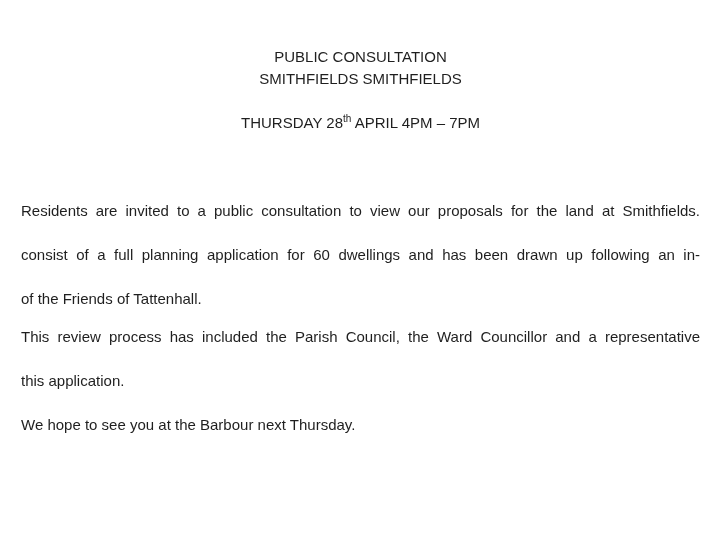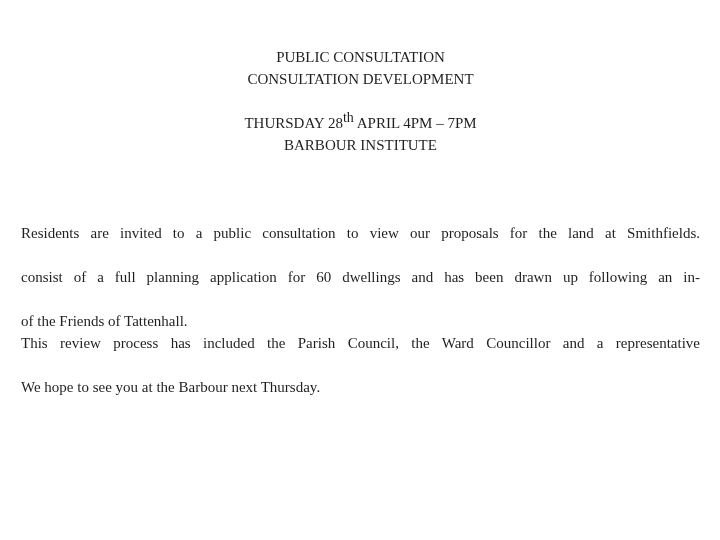--- a/index.html
+++ b/index.html
@@ -19,75 +19,75 @@
   .content {
     padding: 46px 20px 0 21px;
     font-size: 15px;
     line-height: 22px;
     -webkit-font-smoothing: antialiased;
   }
   .ln {
     display: block;
     min-height: 22px;
     text-align: left;
-    font-family: Liberation Serif, serif;
   }
   .ctr {
     text-align: center;
   }
   
   .just {
     text-align: justify;
     text-align-last: justify;
+    margin-top: 16px;
   }
   .title-block {
     margin-bottom: 66px; 
   }
   .date-line {
     margin-top: 22px; 
   }
   .para {
     margin: 0 0 22px 0; 
   }
   .para:last-child {
     margin-bottom: 7px;
   }
   sup.ordinal {
-    font-size: 14px;
+    font-size: 10px;
     line-height: 0;
     vertical-align: super;
   }
 </style>
 </head>
 <body>
 
 <div class="page">
   <div class="content">
 
     <div class="title-block">
       <div class="ln ctr">PUBLIC CONSULTATION</div>
-      <div class="ln ctr">CONSULTATION DEVELOPMENT</div>
+      <div class="ln ctr">SMITHFIELDS SMITHFIELDS</div>
       <div class="ln ctr date-line"><span>THURSDAY 28</span><sup class="ordinal">th</sup><span> APRIL 4PM – 7PM</span></div>
-      <div class="ln ctr">BARBOUR INSTITUTE</div>
     </div>
 
     <div class="para">
       <div class="ln just">Residents are invited to a public consultation to view our proposals for the land at Smithfields.</div>
     </div>
 
     <div class="para">
       <div class="ln just">consist of a full planning application for 60 dwellings and has been drawn up following an in-</div>
     </div>
 
     <div class="para">
       <div class="ln">of the Friends of Tattenhall.</div>
       <div class="ln just">This review process has included the Parish Council, the Ward Councillor and a representative</div>
     </div>
 
     <div class="para">
+      <div class="ln">this application.</div>
     </div>
 
     <div class="para">
       <div class="ln">We hope to see you at the Barbour next Thursday.</div>
     </div>
 
   </div>
 </div>
 
 </body></html>

